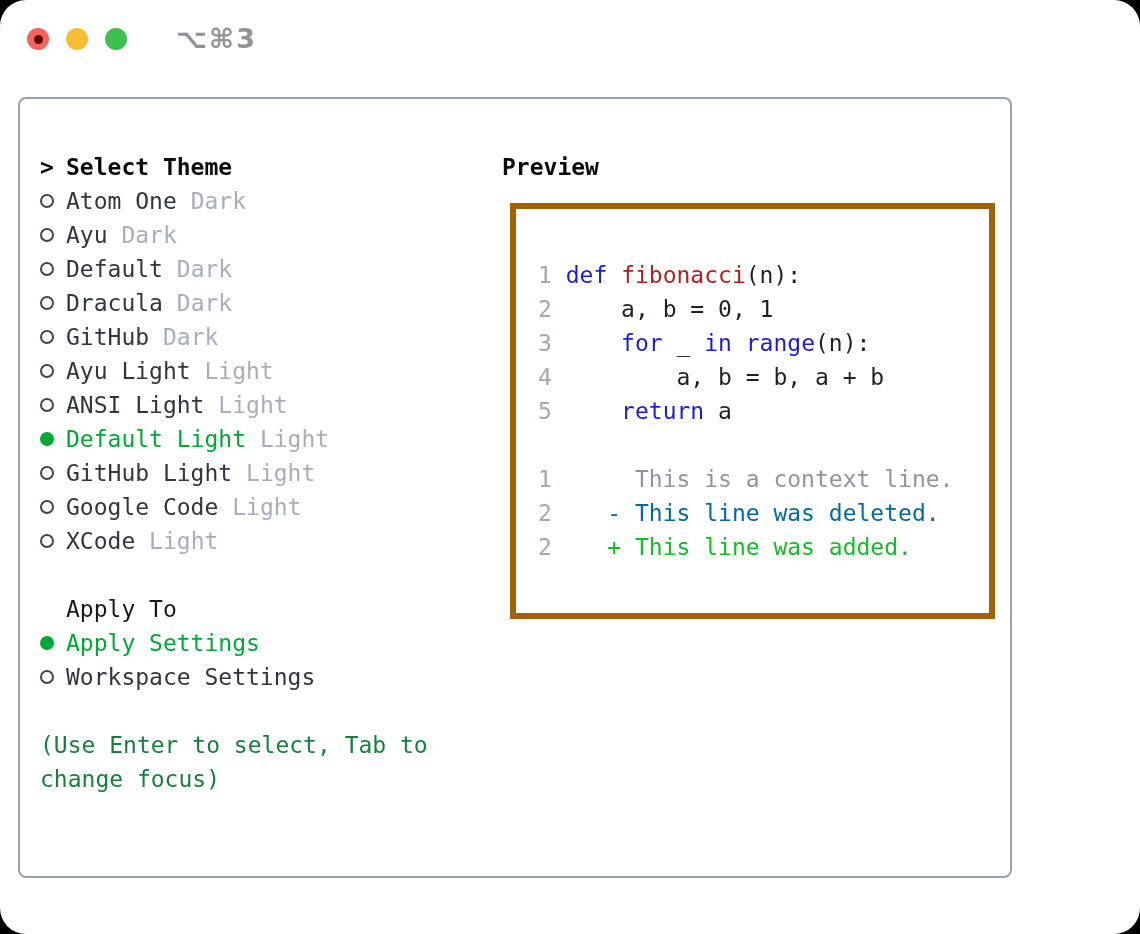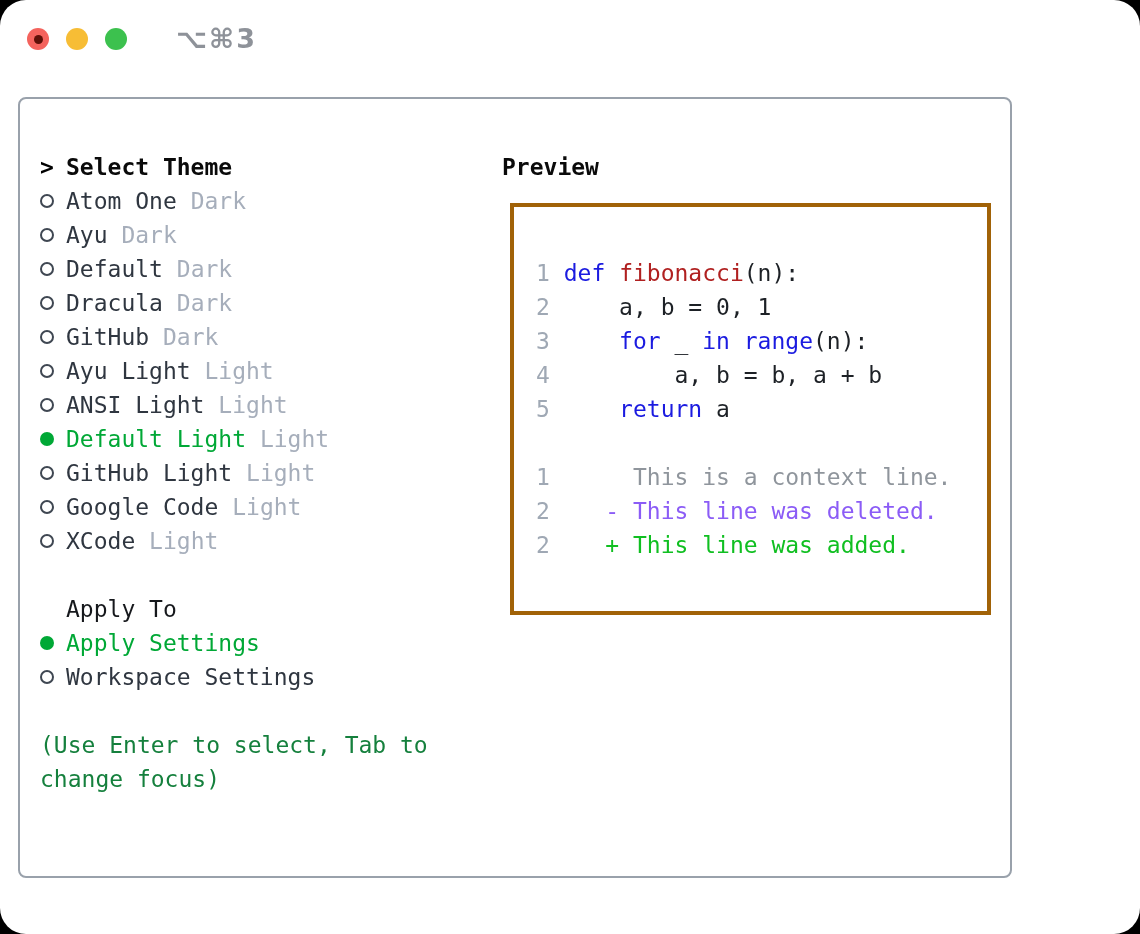--- a/index.html
+++ b/index.html
@@ -38,21 +38,21 @@
     font-size:23px;line-height:34px;color:#15803d;width:440px;
     margin-top:0;white-space:normal;
   }
   
   .preview-title{
     position:absolute;left:482px;top:51px;height:34px;line-height:34px;
     font-size:23px;font-weight:bold;color:#0a0a0a;
   }
   .preview-box{
     position:absolute;left:490px;top:104px;width:473px;height:404px;
-    border:4px solid #a16207;background:#fff;box-sizing:content-box;
+    border:6px solid #a16207;background:#fff;box-sizing:content-box;
   }
   .code-block{margin-left:22px;}
   .code-block.first{margin-top:49px;}
   .code-gap{height:34px;}
   .code-line{height:34px;line-height:34px;font-size:23px;white-space:pre;}
 </style>
 </head>
 <body>
 
 <div class="window">
@@ -111,19 +111,19 @@
       <div id="code-block" class="code-block first">
           <div class="code-line"><span style="color: rgb(159, 168, 180);">1</span> <span style="color: rgb(27, 27, 224);">def</span><span style="color: rgb(29, 33, 38);"> </span><span style="color: rgb(176, 32, 32);">fibonacci</span><span style="color: rgb(29, 33, 38);">(n):</span></div>
           <div class="code-line"><span style="color: rgb(159, 168, 180);">2</span> <span style="color: rgb(29, 33, 38);">    a, b = 0, 1</span></div>
           <div class="code-line"><span style="color: rgb(159, 168, 180);">3</span> <span style="color: rgb(29, 33, 38);">    </span><span style="color: rgb(27, 27, 224);">for</span><span style="color: rgb(29, 33, 38);"> _ </span><span style="color: rgb(27, 27, 224);">in</span><span style="color: rgb(29, 33, 38);"> </span><span style="color: rgb(27, 27, 224);">range</span><span style="color: rgb(29, 33, 38);">(n):</span></div>
           <div class="code-line"><span style="color: rgb(159, 168, 180);">4</span> <span style="color: rgb(29, 33, 38);">        a, b = b, a + b</span></div>
           <div class="code-line"><span style="color: rgb(159, 168, 180);">5</span> <span style="color: rgb(29, 33, 38);">    </span><span style="color: rgb(27, 27, 224);">return</span><span style="color: rgb(29, 33, 38);"> a</span></div>
         </div>
       <div class="code-gap"></div>
       <div id="diff-block" class="code-block">
           <div class="code-line"><span style="color: rgb(159, 168, 180);">1</span> <span style="color: rgb(143, 149, 156);">     This is a context line.</span></div>
-          <div class="code-line"><span style="color: rgb(159, 168, 180);">2</span> <span style="color: #8b5cf6;">   - This line was deleted.</span></div>
+          <div class="code-line"><span style="color: rgb(159, 168, 180);">2</span> <span style="color: #0369a1;">   - This line was deleted.</span></div>
           <div class="code-line"><span style="color: rgb(159, 168, 180);">2</span> <span style="color: rgb(16, 191, 33);">   + This line was added.</span></div>
         </div>
     </div>
 
   </div>
 </div>
 
 </body></html>

